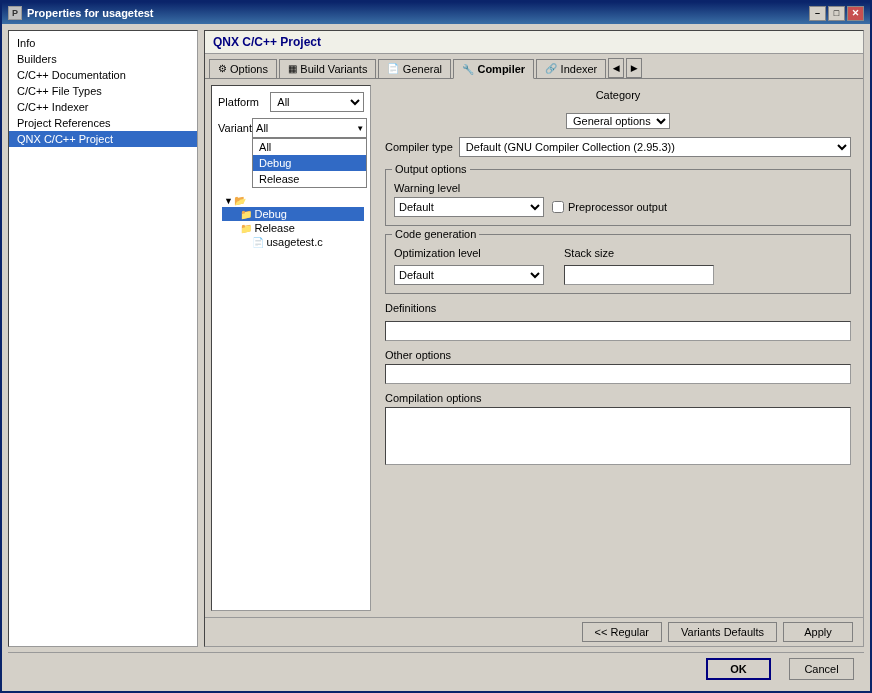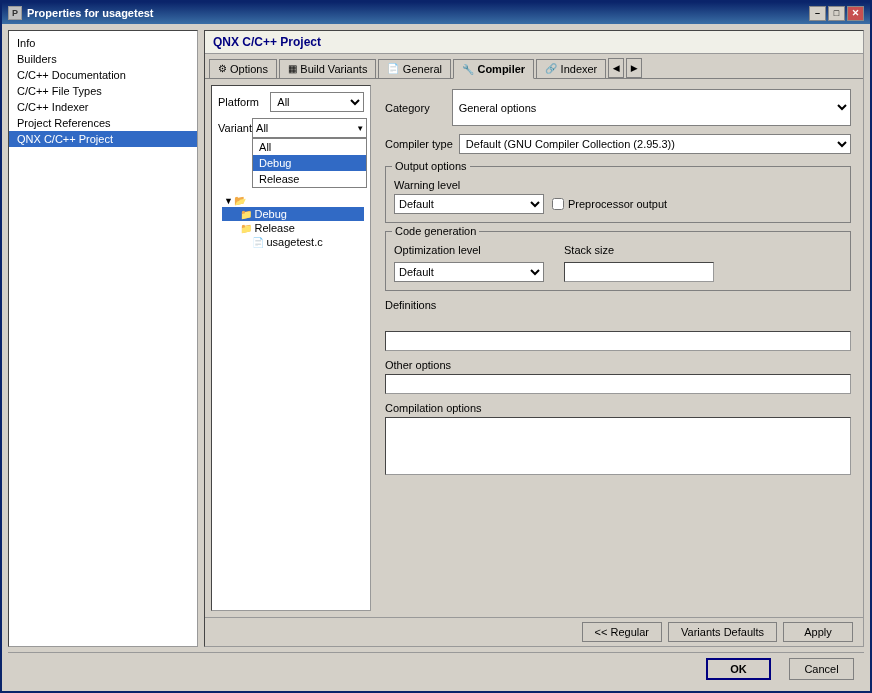--- a/index.html
+++ b/index.html
@@ -169,21 +169,22 @@
     }
     .dropdown-item {
       padding: 2px 6px;
       cursor: pointer;
     }
     .dropdown-item.selected { background: #316ac5; color: white; }
     .category-section {
       display: flex;
       align-items: center;
       margin-bottom: 8px;
-      gap: 22px;
+      gap: 12px;
+      flex-direction: column;
     }
     .category-label {
       font-size: 11px;
       white-space: nowrap;
     }
     .category-select {
       flex: 1;
       height: 37px;
       border: 1px solid #808080;
       background: white;
@@ -262,21 +263,21 @@
     .code-gen-col {
       display: flex;
       flex-direction: column;
       gap: 3px;
     }
     .definitions-section {
       margin-bottom: 8px;
     }
     .definitions-label {
       font-size: 11px;
-      margin-bottom: 20px;
+      margin-bottom: 7px;
     }
     .definitions-input {
       width: 100%;
       height: 20px;
       border: 1px inset #999;
       background: white;
       padding: 0 3px;
       font-size: 11px;
     }
     .text-area-section {

